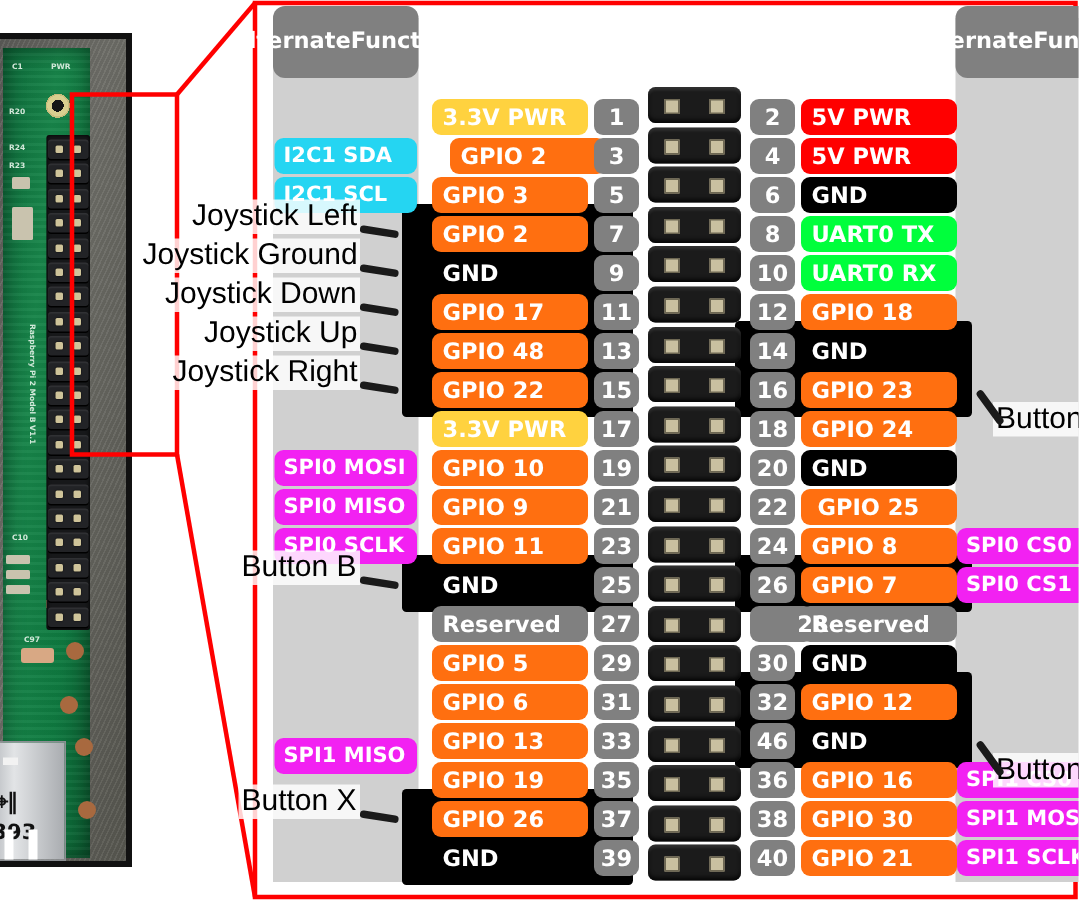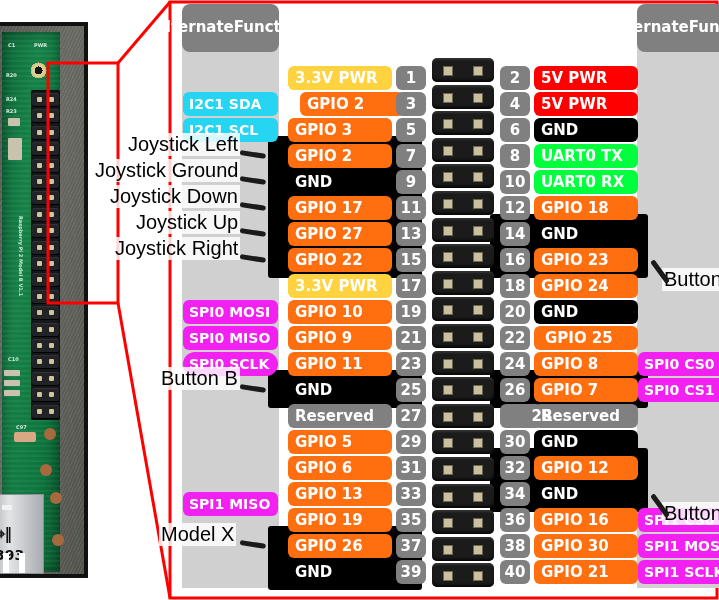--- a/index.html
+++ b/index.html
@@ -259,33 +259,33 @@
       <div class="chip pinno l" style="top: 92px;">3</div>
       <div class="chip alt l c-i2c" style="top: 118px;">I2C1 SCL</div>
       <div class="chip name l c-gpio" style="top: 118px;">GPIO 3</div>
       <div class="chip pinno l" style="top: 118px;">5</div>
       <div class="chip name l c-gpio" style="top: 144px;">GPIO 2</div>
       <div class="chip pinno l" style="top: 144px;">7</div>
       <div class="chip name l c-gnd" style="top: 170px;">GND</div>
       <div class="chip pinno l" style="top: 170px;">9</div>
       <div class="chip name l c-gpio" style="top: 196px;">GPIO 17</div>
       <div class="chip pinno l" style="top: 196px;">11</div>
-      <div class="chip name l c-gpio" style="top: 222px;">GPIO 27</div>
+      <div class="chip name l c-gpio" style="top: 222px;">GPIO 48</div>
       <div class="chip pinno l" style="top: 222px;">13</div>
       <div class="chip name l c-gpio" style="top: 248px;">GPIO 22</div>
       <div class="chip pinno l" style="top: 248px;">15</div>
       <div class="chip name l c-3v3" style="top: 274px;">3.3V PWR</div>
       <div class="chip pinno l" style="top: 274px;">17</div>
       <div class="chip alt l c-spi" style="top: 300px;">SPI0 MOSI</div>
       <div class="chip name l c-gpio" style="top: 300px;">GPIO 10</div>
       <div class="chip pinno l" style="top: 300px;">19</div>
       <div class="chip alt l c-spi" style="top: 326px;">SPI0 MISO</div>
       <div class="chip name l c-gpio" style="top: 326px;">GPIO 9</div>
       <div class="chip pinno l" style="top: 326px;">21</div>
-      <div class="chip alt l c-spi" style="top: 352px; border-radius: 12px;">SPI0 SCLK</div>
+      <div class="chip alt l c-spi" style="top: 352px;">SPI0 SCLK</div>
       <div class="chip name l c-gpio" style="top: 352px;">GPIO 11</div>
       <div class="chip pinno l" style="top: 352px;">23</div>
       <div class="chip name l c-gnd" style="top: 378px;">GND</div>
       <div class="chip pinno l" style="top: 378px;">25</div>
       <div class="chip name l c-rsv" style="top: 404px;">Reserved</div>
       <div class="chip pinno l" style="top: 404px;">27</div>
       <div class="chip name l c-gpio" style="top: 430px;">GPIO 5</div>
       <div class="chip pinno l" style="top: 430px;">29</div>
       <div class="chip name l c-gpio" style="top: 456px;">GPIO 6</div>
       <div class="chip pinno l" style="top: 456px;">31</div>
@@ -326,21 +326,21 @@
       <div class="chip alt r c-spi" style="top: 378px;">SPI0 CS1</div>
       <div class="chip name r c-gpio" style="top: 378px;">GPIO 7</div>
       <div class="chip pinno r" style="top: 378px;">26</div>
       <div class="chip name r c-rsv" style="top: 404px;">Reserved</div>
       <div class="chip pinno r" style="top: 404px; padding-left: 42px;">28</div>
       <div class="chip name r c-gnd" style="top: 430px;">GND</div>
       <div class="chip pinno r" style="top: 430px;">30</div>
       <div class="chip name r c-gpio" style="top: 456px;">GPIO 12</div>
       <div class="chip pinno r" style="top: 456px;">32</div>
       <div class="chip name r c-gnd" style="top: 482px;">GND</div>
-      <div class="chip pinno r" style="top: 482px;">34</div>
+      <div class="chip pinno r" style="top: 482px;">46</div>
       <div class="chip alt r c-spi" style="top: 508px;">SPI1 CS0</div>
       <div class="chip name r c-gpio" style="top: 508px;">GPIO 16</div>
       <div class="chip pinno r" style="top: 508px;">36</div>
       <div class="chip alt r c-spi" style="top: 534px;">SPI1 MOSI</div>
       <div class="chip name r c-gpio" style="top: 534px;">GPIO 30</div>
       <div class="chip pinno r" style="top: 534px;">38</div>
       <div class="chip alt r c-spi" style="top: 560px;">SPI1 SCLK</div>
       <div class="chip name r c-gpio" style="top: 560px;">GPIO 21</div>
       <div class="chip pinno r" style="top: 560px;">40</div>
     </div>
@@ -432,21 +432,21 @@
       <div class="lbl" style="left: 93px; top: 159px;">Joystick Ground</div>
       <div class="lead" style="left: 240px; top: 176px; width: 26.3059px; transform: rotate(8.74616deg);"></div>
       <div class="lbl" style="left: 108px; top: 185px;">Joystick Down</div>
       <div class="lead" style="left: 240px; top: 202px; width: 26.3059px; transform: rotate(8.74616deg);"></div>
       <div class="lbl" style="left: 134px; top: 211px;">Joystick Up</div>
       <div class="lead" style="left: 240px; top: 228px; width: 26.3059px; transform: rotate(8.74616deg);"></div>
       <div class="lbl" style="left: 113px; top: 237px;">Joystick Right</div>
       <div class="lead" style="left: 240px; top: 254px; width: 26.3059px; transform: rotate(8.74616deg);"></div>
       <div class="lbl" style="left: 159px; top: 367px;">Button B</div>
       <div class="lead" style="left: 240px; top: 384px; width: 26.3059px; transform: rotate(8.74616deg);"></div>
-      <div class="lbl" style="left: 159px; top: 523px;">Model X</div>
+      <div class="lbl" style="left: 159px; top: 523px;">Button X</div>
       <div class="lead" style="left: 240px; top: 540px; width: 26.3059px; transform: rotate(8.74616deg);"></div>
       <div class="lbl" style="left: 662px; top: 268px;">Button A</div>
       <div class="lead" style="left: 668px; top: 280px; width: 27.2029px; transform: rotate(-126.027deg);"></div>
       <div class="lbl" style="left: 662px; top: 502px;">Button Y</div>
       <div class="lead" style="left: 668px; top: 514px; width: 27.2029px; transform: rotate(-126.027deg);"></div>
     </div>
 
 </div>
 
 </body></html>

